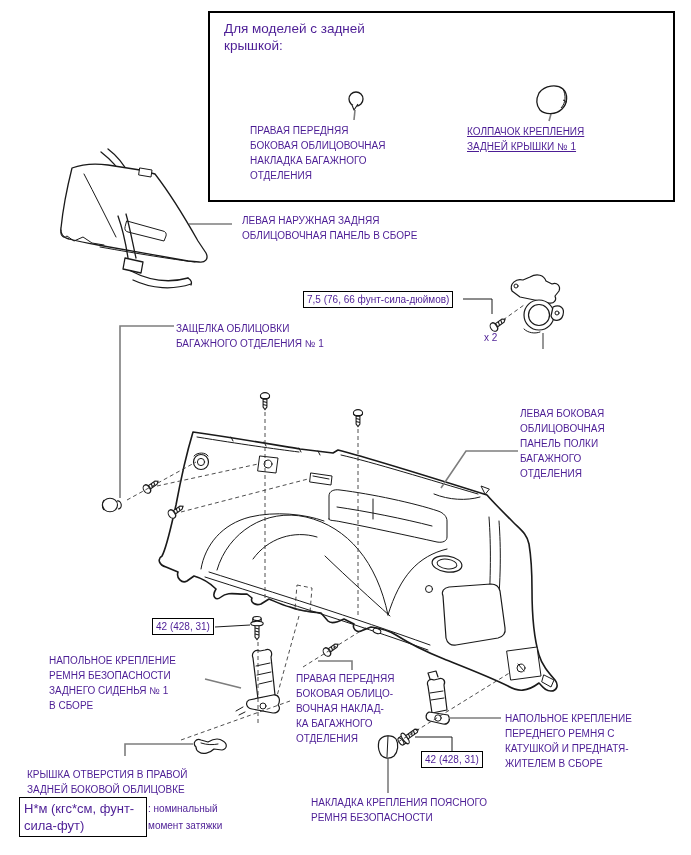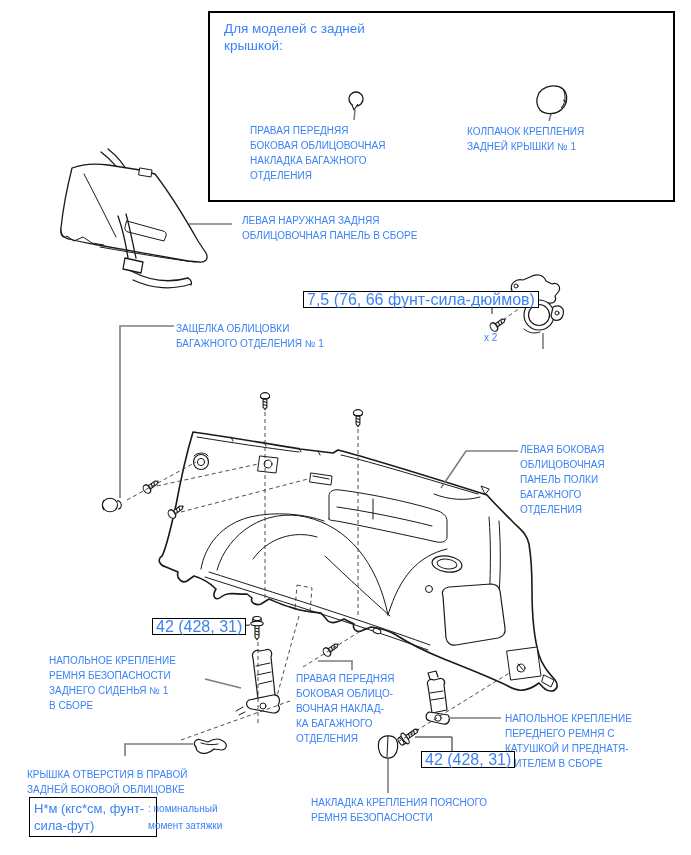--- a/index.html
+++ b/index.html
@@ -1,25 +1,25 @@
 <!DOCTYPE html>
 <html><head>
 <meta charset="utf-8">
 <style>
   html,body{margin:0;padding:0;background:#fff;}
   .stage{position:relative;width:691px;height:855px;background:#fff;
-         font-family:"Liberation Sans",sans-serif;color:#3b82f6;overflow:hidden;}
+         font-family:"Liberation Sans",sans-serif;color:#4c1d95;overflow:hidden;}
   .stage svg{position:absolute;left:0;top:0;}
   .lbl{position:absolute;font-size:10px;line-height:15px;white-space:pre-line;letter-spacing:0;}
   .note-box{position:absolute;left:208px;top:11px;width:463px;height:187px;border:2px solid #000;}
   .note-title{position:absolute;font-size:13.5px;line-height:17px;white-space:pre-line;}
-  .tq{position:absolute;border:1.5px solid #000;font-size:16px;line-height:13px;
+  .tq{position:absolute;border:1.5px solid #000;font-size:10px;line-height:13px;
       padding:1px 3px;white-space:nowrap;background:#fff;}
   .legend-box{position:absolute;left:19px;top:797px;width:118px;border:1.5px solid #000;
-      font-size:13px;line-height:17px;padding:2px 4px;white-space:pre-line;background:#fff;margin-left:10px;}
+      font-size:13px;line-height:17px;padding:2px 4px;white-space:pre-line;background:#fff;}
   .legend-note{position:absolute;left:148px;top:800px;font-size:10px;line-height:17px;white-space:pre-line;}
 </style>
 </head>
 <body>
 
 <div class="stage">
 
 <svg width="691" height="855" viewBox="0 0 691 855">
   <defs>
     <g id="scr">
@@ -224,30 +224,30 @@
   </g>
 </svg>
 
   <div class="note-box">
     <div class="note-title" style="left:14px;top:7px;">Для моделей с задней
 крышкой:</div>
     <div class="lbl" style="left:40px;top:110px;">ПРАВАЯ ПЕРЕДНЯЯ
 БОКОВАЯ ОБЛИЦОВОЧНАЯ
 НАКЛАДКА БАГАЖНОГО
 ОТДЕЛЕНИЯ</div>
-    <div class="lbl" style="left:257px;top:111px;">КОЛПАЧОК КРЕПЛЕНИЯ
+    <div class="lbl" style="left:257px;top:111px;text-decoration:underline;">КОЛПАЧОК КРЕПЛЕНИЯ
 ЗАДНЕЙ КРЫШКИ № 1</div>
   </div>
 
   <div class="lbl" style="left:242px;top:213px;">ЛЕВАЯ НАРУЖНАЯ ЗАДНЯЯ
 ОБЛИЦОВОЧНАЯ ПАНЕЛЬ В СБОРЕ</div>
   <div class="lbl" style="left:176px;top:321px;">ЗАЩЕЛКА ОБЛИЦОВКИ
 БАГАЖНОГО ОТДЕЛЕНИЯ № 1</div>
   <div class="lbl" style="left:484px;top:330px;">x 2</div>
-  <div class="lbl" style="left:520px;top:406px;margin-top:36px;">ЛЕВАЯ БОКОВАЯ
+  <div class="lbl" style="left:520px;top:406px;">ЛЕВАЯ БОКОВАЯ
 ОБЛИЦОВОЧНАЯ
 ПАНЕЛЬ ПОЛКИ
 БАГАЖНОГО
 ОТДЕЛЕНИЯ</div>
   <div class="lbl" style="left:49px;top:653px;">НАПОЛЬНОЕ КРЕПЛЕНИЕ
 РЕМНЯ БЕЗОПАСНОСТИ
 ЗАДНЕГО СИДЕНЬЯ № 1
 В СБОРЕ</div>
   <div class="lbl" style="left:296px;top:671px;">ПРАВАЯ ПЕРЕДНЯЯ
 БОКОВАЯ ОБЛИЦО-

